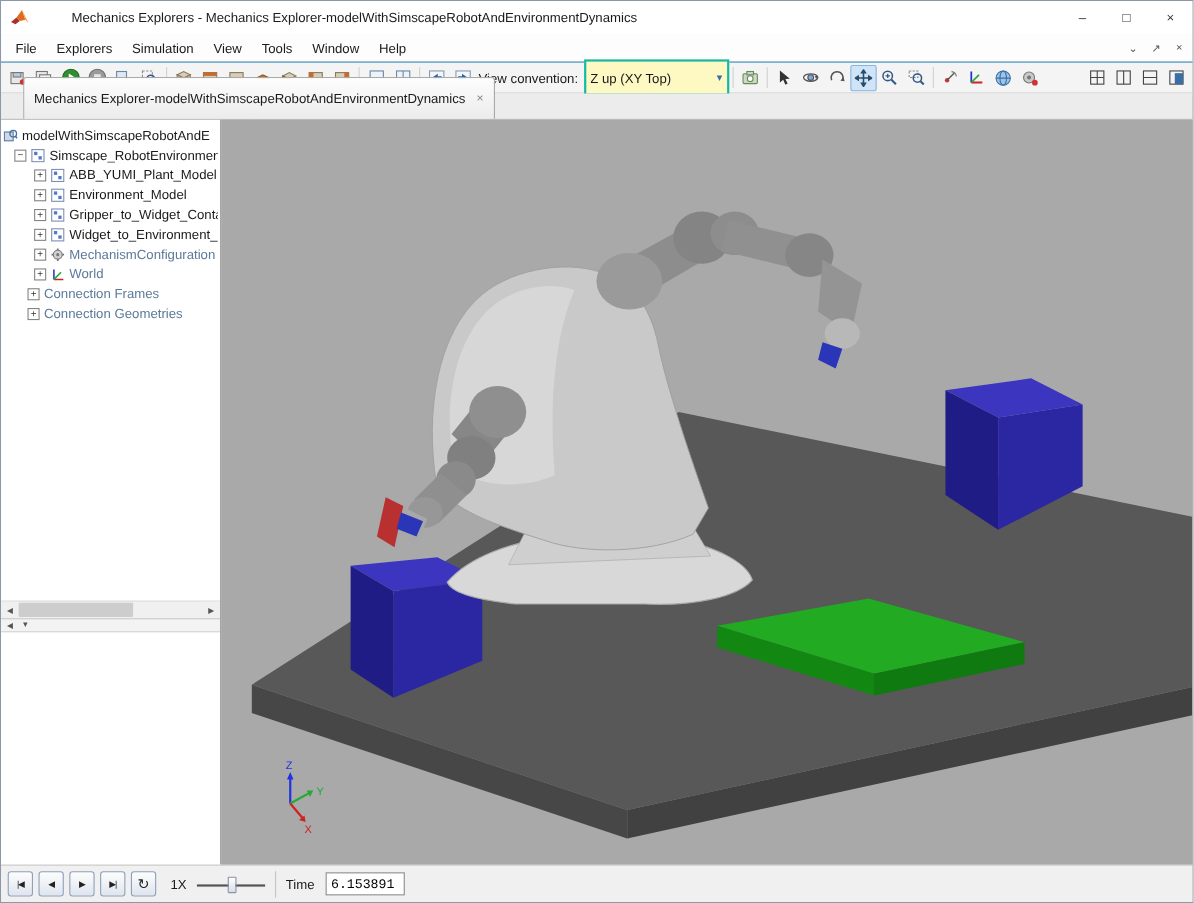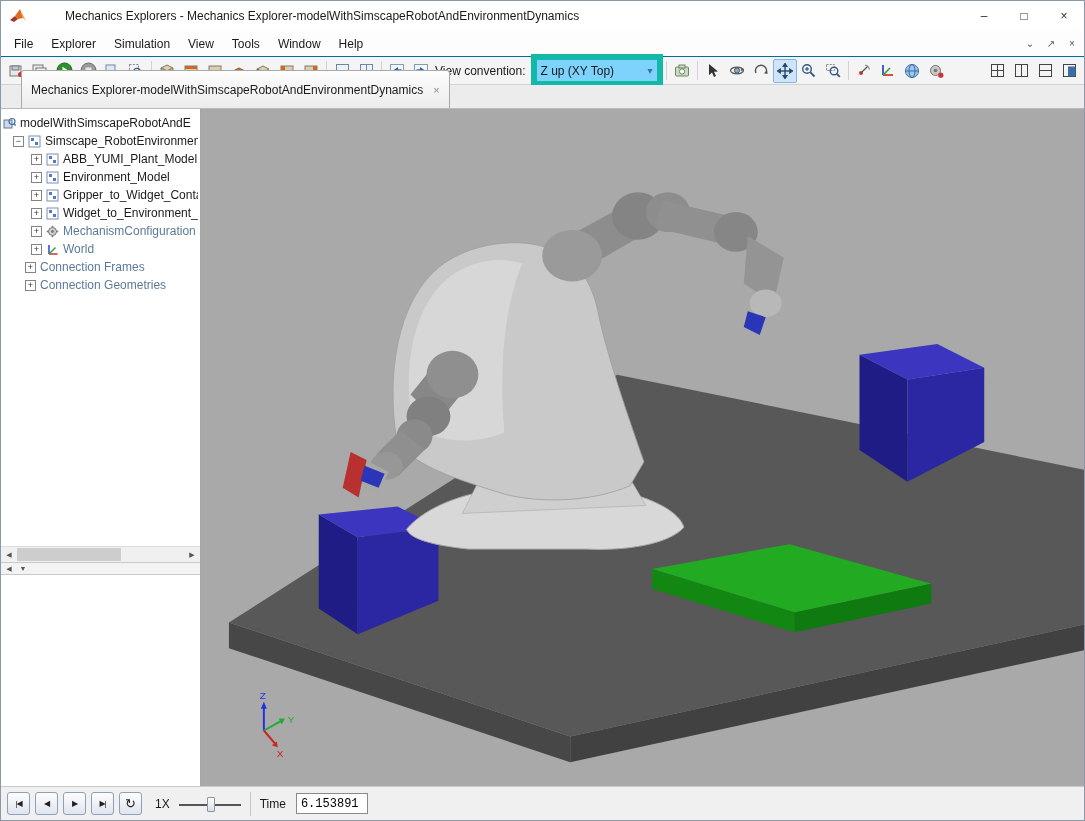--- a/index.html
+++ b/index.html
@@ -28,21 +28,21 @@
   .menu-item { padding:4px 9px; }
   .menu-spacer { flex:1; }
   .menu-mini { width:18px; text-align:center; color:#555; font-size:10px; padding:2px 1px; margin-right:3px; }
 
   
   .toolbar { height:28px; background:#f4f4f4; border-bottom:1px solid #d2d2d2; display:flex; align-items:center; padding:0 3px; flex:0 0 auto; }
   .tb-btn { width:24px; height:24px; display:flex; align-items:center; justify-content:center; border:1px solid transparent; border-radius:2px; flex:0 0 auto; }
   .tb-btn.active { background:#cfe4f7; border-color:#84b4e0; }
   .tb-sep { width:1px; height:19px; background:#d2d2d2; margin:0 3px; flex:0 0 auto; }
   .vc-label { margin:0 5px 0 2px; white-space:nowrap; }
-  .vc-select { width:132px; height:33px; border:6px solid #14b8a6; background:#7dd3fc; display:flex; align-items:center; padding:0 4px; }
+  .vc-select { width:132px; height:33px; border:2px solid #14b8a6; background:#fef9c3; display:flex; align-items:center; padding:0 4px; }
   .vc-select .val { flex:1; white-space:nowrap; overflow:hidden; }
   .vc-select .arr { color:#3a6ea5; font-size:10px; }
   .tb-right { margin-left:auto; display:flex; align-items:center; }
 
   
   .tabbar { height:24px; background:#ececec; border-bottom:1px solid #b9b9b9; display:flex; align-items:flex-end; padding-left:20px; flex:0 0 auto; }
   .tab { height:38px; background:linear-gradient(#fdfdfd,#ececec); border:1px solid #a9a9a9; border-bottom:none; border-radius:3px 3px 0 0; padding:0 9px; display:flex; align-items:center; gap:10px; max-width:460px; }
   .tab .lbl { white-space:nowrap; overflow:hidden; }
   .tab .x { color:#8a8a8a; font-size:11px; }
 
@@ -97,21 +97,21 @@
     <div class="title">Mechanics Explorers - Mechanics Explorer-modelWithSimscapeRobotAndEnvironmentDynamics</div>
     <div class="win-controls">
       <div class="win-btn">–</div>
       <div class="win-btn">□</div>
       <div class="win-btn">×</div>
     </div>
   </div>
 
   <div class="menubar">
     <div class="menu-item">File</div>
-    <div class="menu-item">Explorer</div>
+    <div class="menu-item">Explorers</div>
     <div class="menu-item">Simulation</div>
     <div class="menu-item">View</div>
     <div class="menu-item">Tools</div>
     <div class="menu-item">Window</div>
     <div class="menu-item">Help</div>
     <div class="menu-spacer"></div>
     <div class="menu-mini">⌄</div>
     <div class="menu-mini">↗</div>
     <div class="menu-mini">×</div>
   </div>

